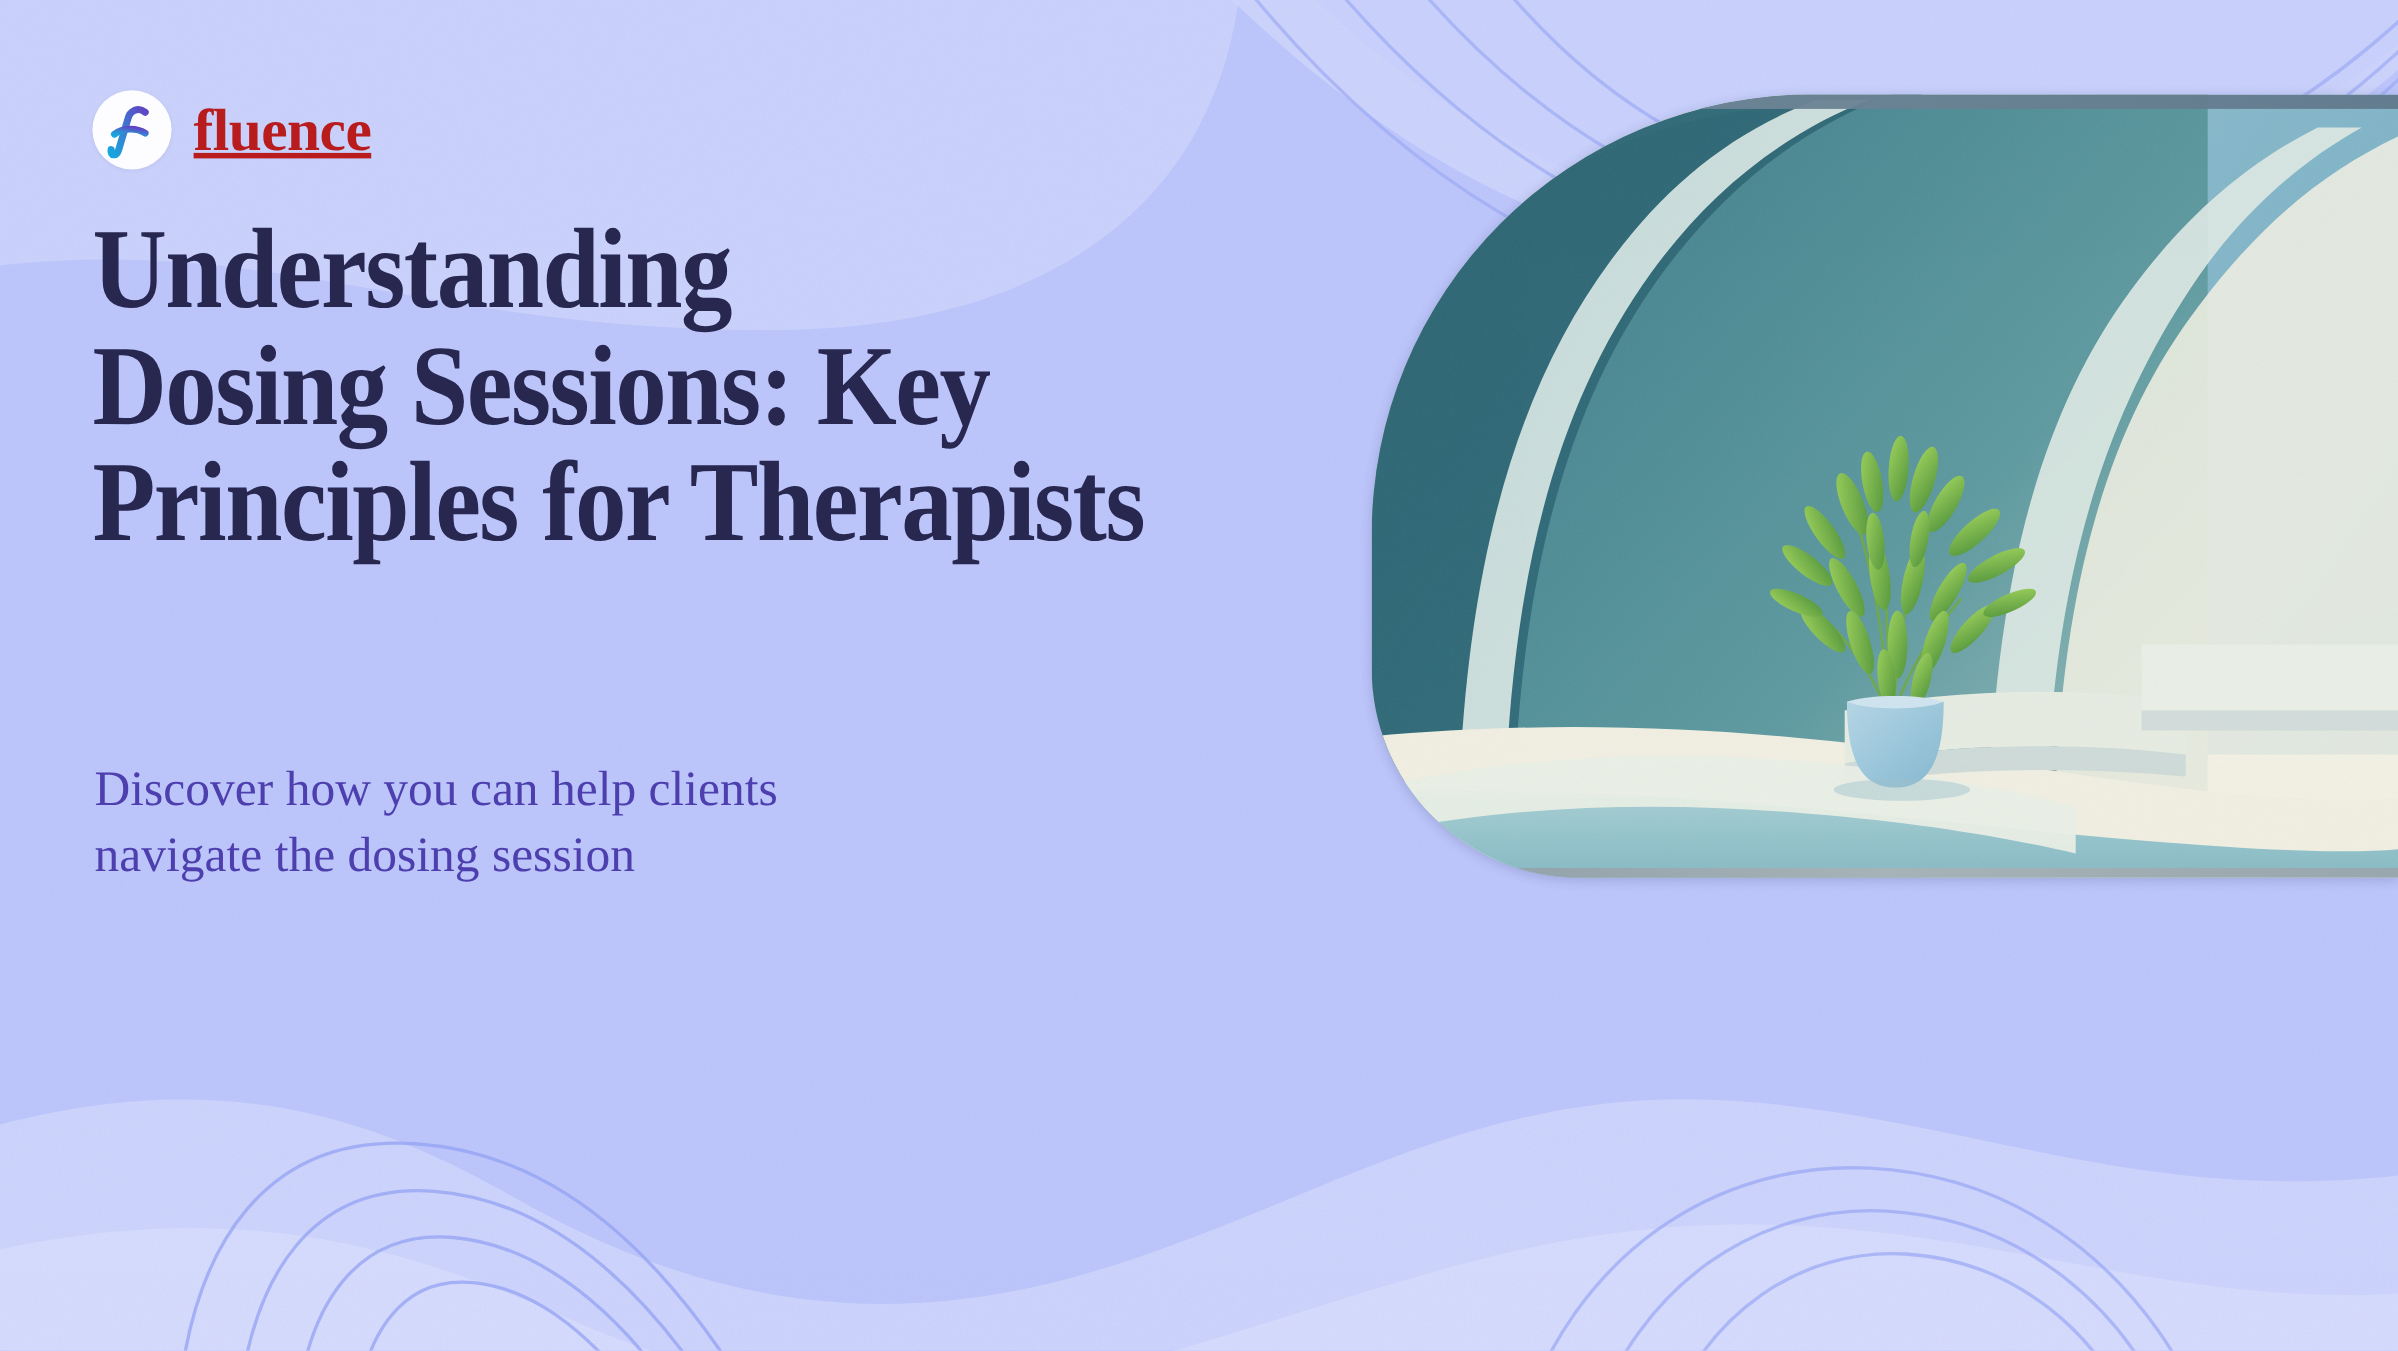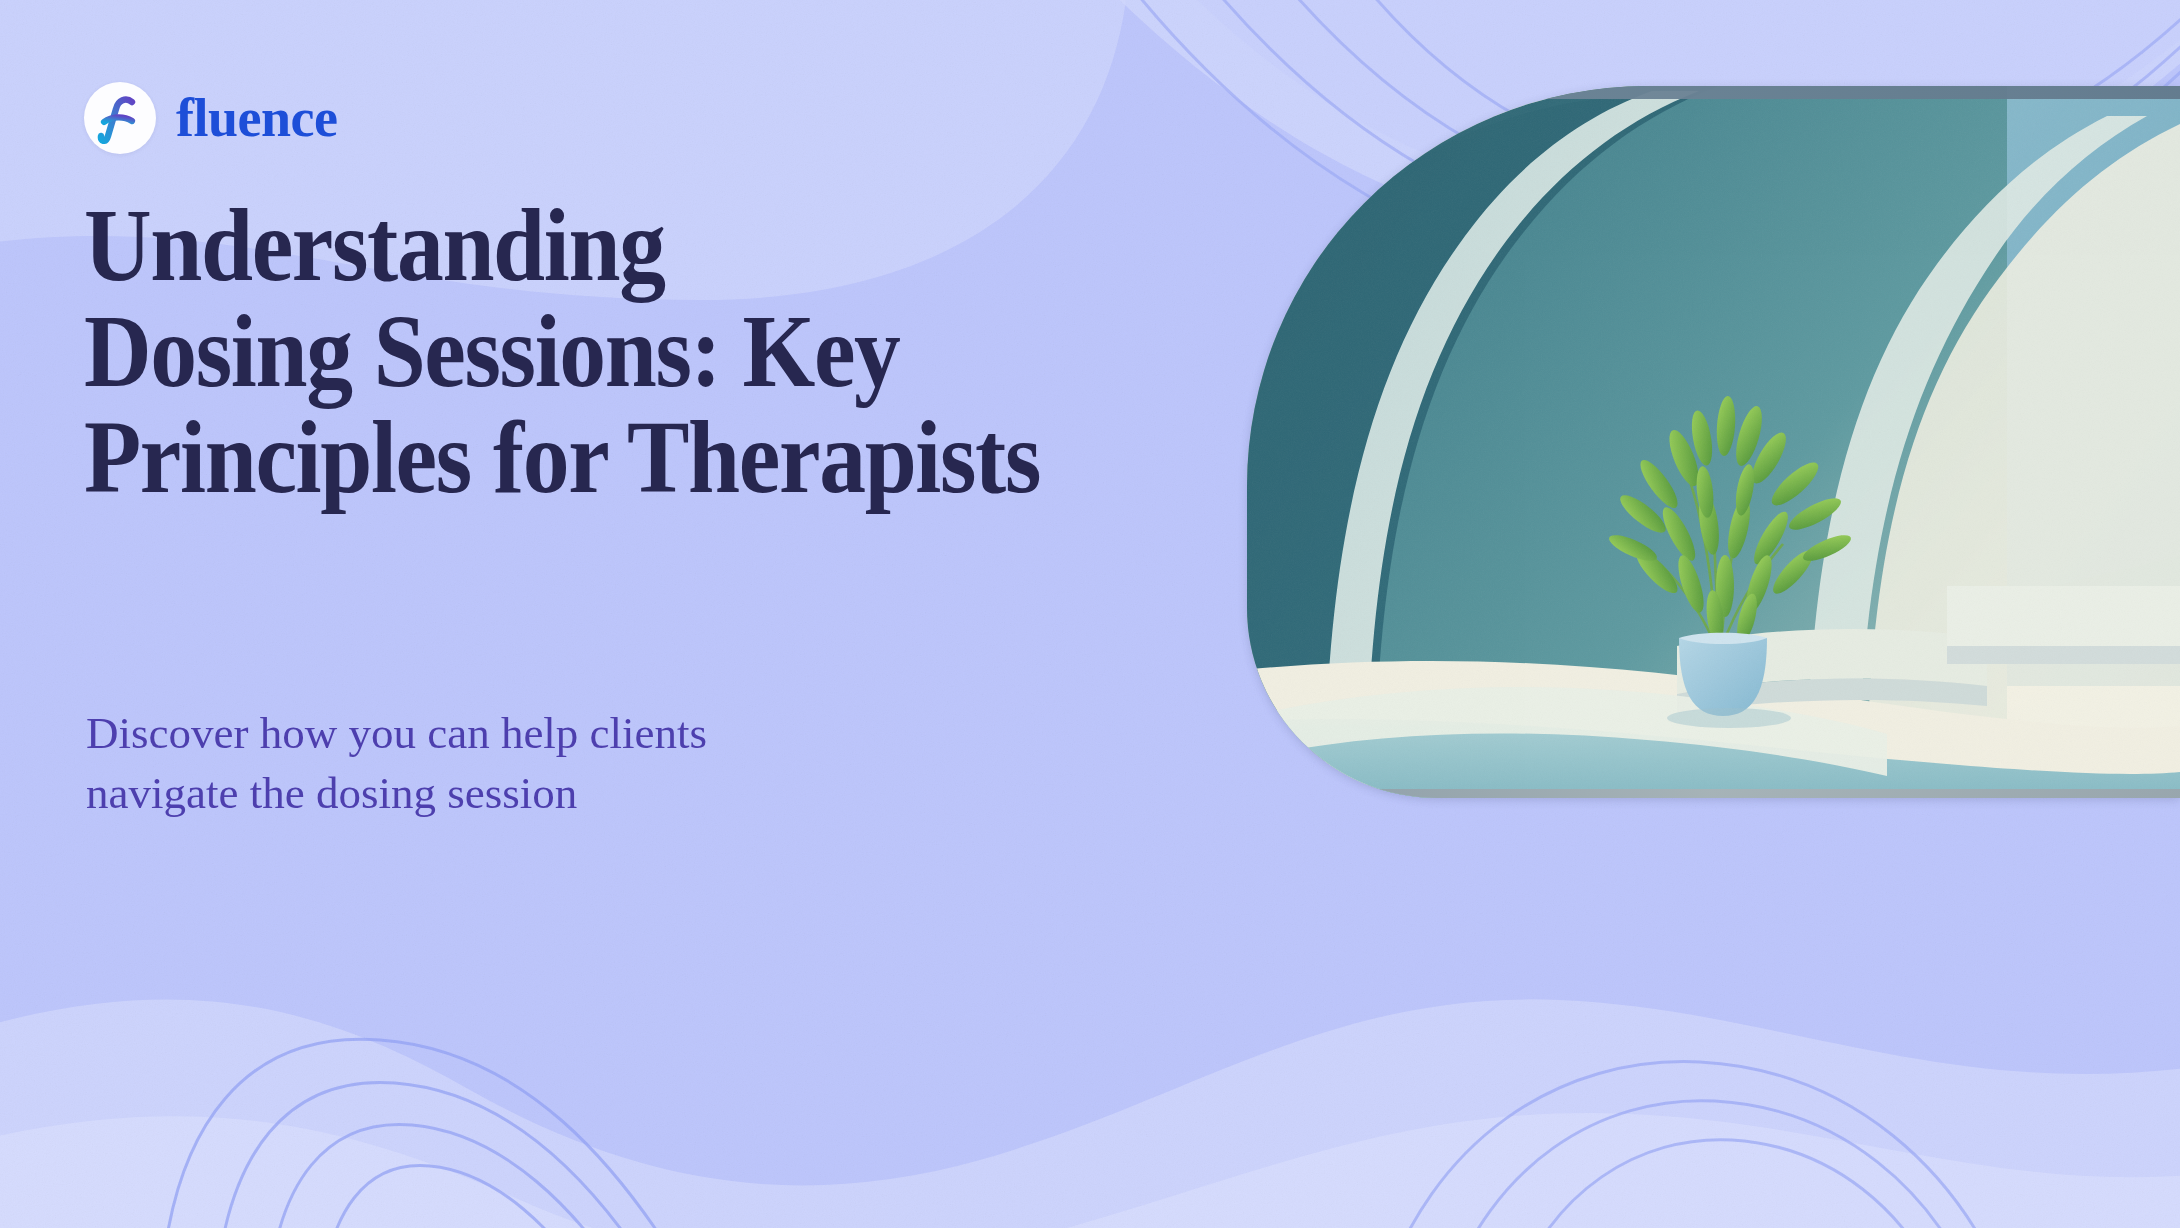--- a/index.html
+++ b/index.html
@@ -25,40 +25,40 @@
   .logo-badge{
     width:72px;height:72px;border-radius:50%;
     background:#fdfdff;display:flex;align-items:center;justify-content:center;
     box-shadow:0 1px 4px rgba(40,40,90,.08);
     flex:0 0 auto;
   }
   .logo-badge svg{display:block;}
   .logo-word{
     font-family:"Liberation Serif", serif;
     font-weight:700;font-size:54px;letter-spacing:-.5px;
-    color:#1d4ed8;line-height:1;
+    color:#b91c1c;line-height:1;text-decoration:underline;
   }
 
   
   .headline{
     position:absolute;left:84px;top:192px;
     width:1180px;
     font-family:"Liberation Serif", serif;
     font-weight:700;
     font-size:104px;
     line-height:1.02;
     letter-spacing:-1.5px;
     color:#272750;
     margin:0;
     transform:scaleX(.90);
     transform-origin:left top;
     white-space:pre-line;
   }
   .subhead{
-    position:absolute;left:86px;top:704px;
+    position:absolute;left:86px;top:688px;
     width:760px;
     font-family:"Liberation Serif", serif;
     font-weight:400;
     font-size:45px;
     line-height:1.33;
     color:#4d3fae;
     margin:0;
     white-space:pre-line;
   }
 

